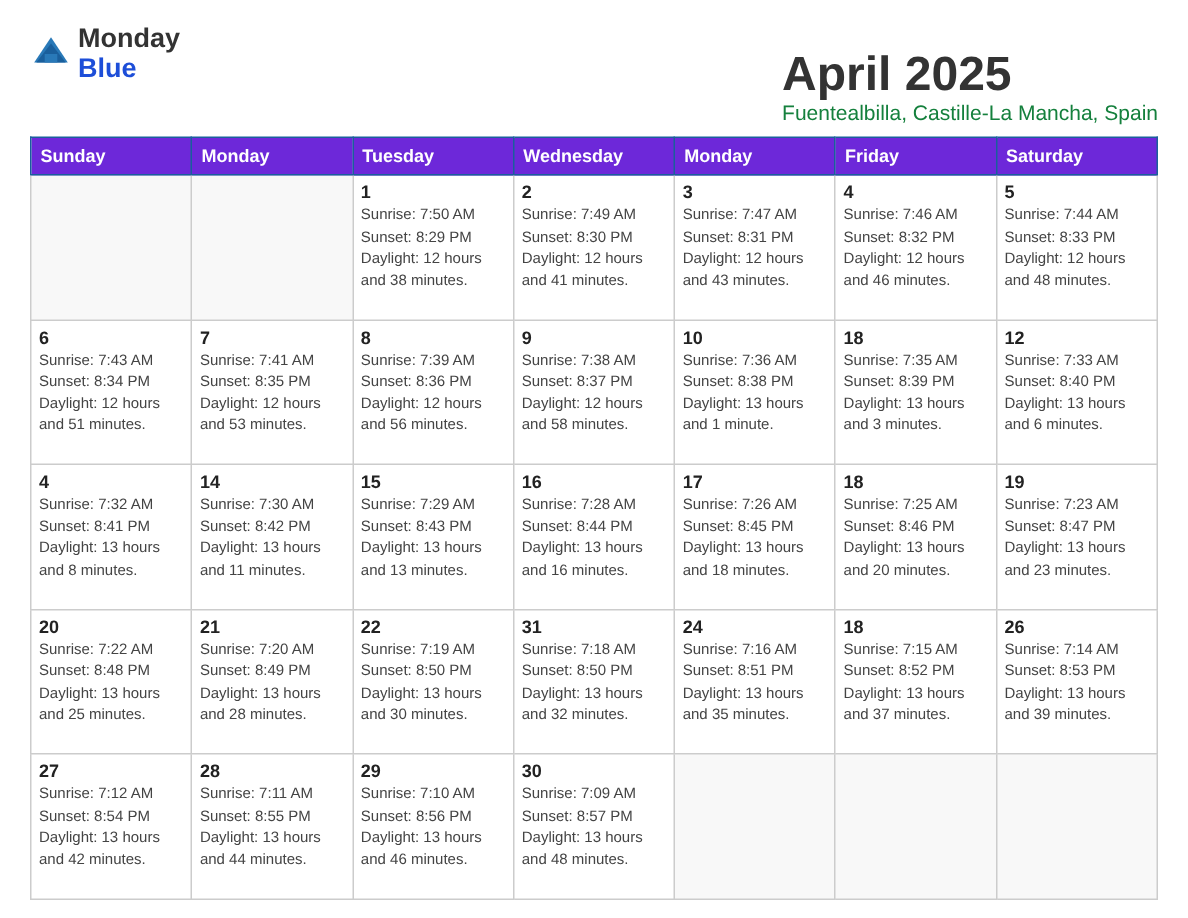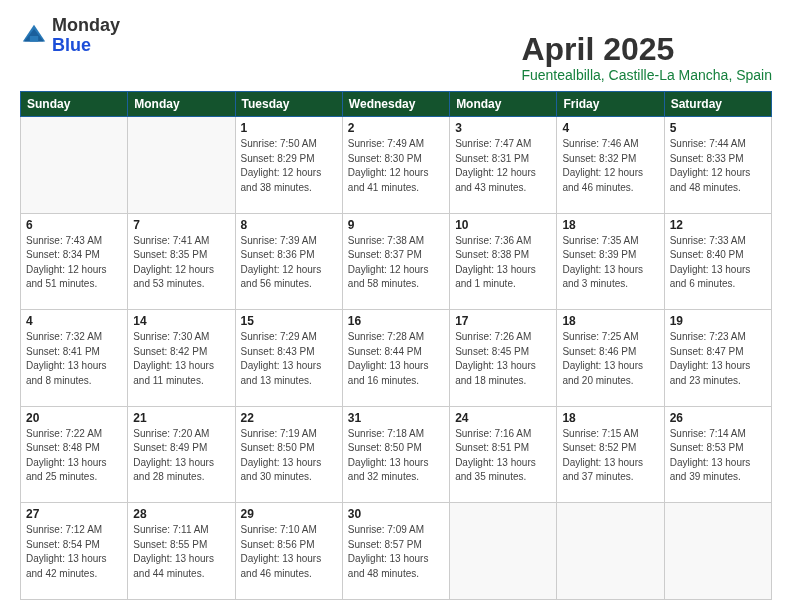--- a/index.html
+++ b/index.html
@@ -61,21 +61,21 @@
       font-size: 14px;
       color: #15803d;
     }
     .calendar {
       flex: 1;
       border-collapse: collapse;
       width: 100%;
       font-size: 10.5px;
     }
     .calendar th {
-      background: #14532d;
+      background: #6d28d9;
       color: #fff;
       text-align: left;
       padding: 5px 6px;
       font-size: 12px;
       font-weight: bold;
       border: 1px solid #1a5f9c;
     }
     .calendar td {
       border: 1px solid #ccc;
       vertical-align: top;

